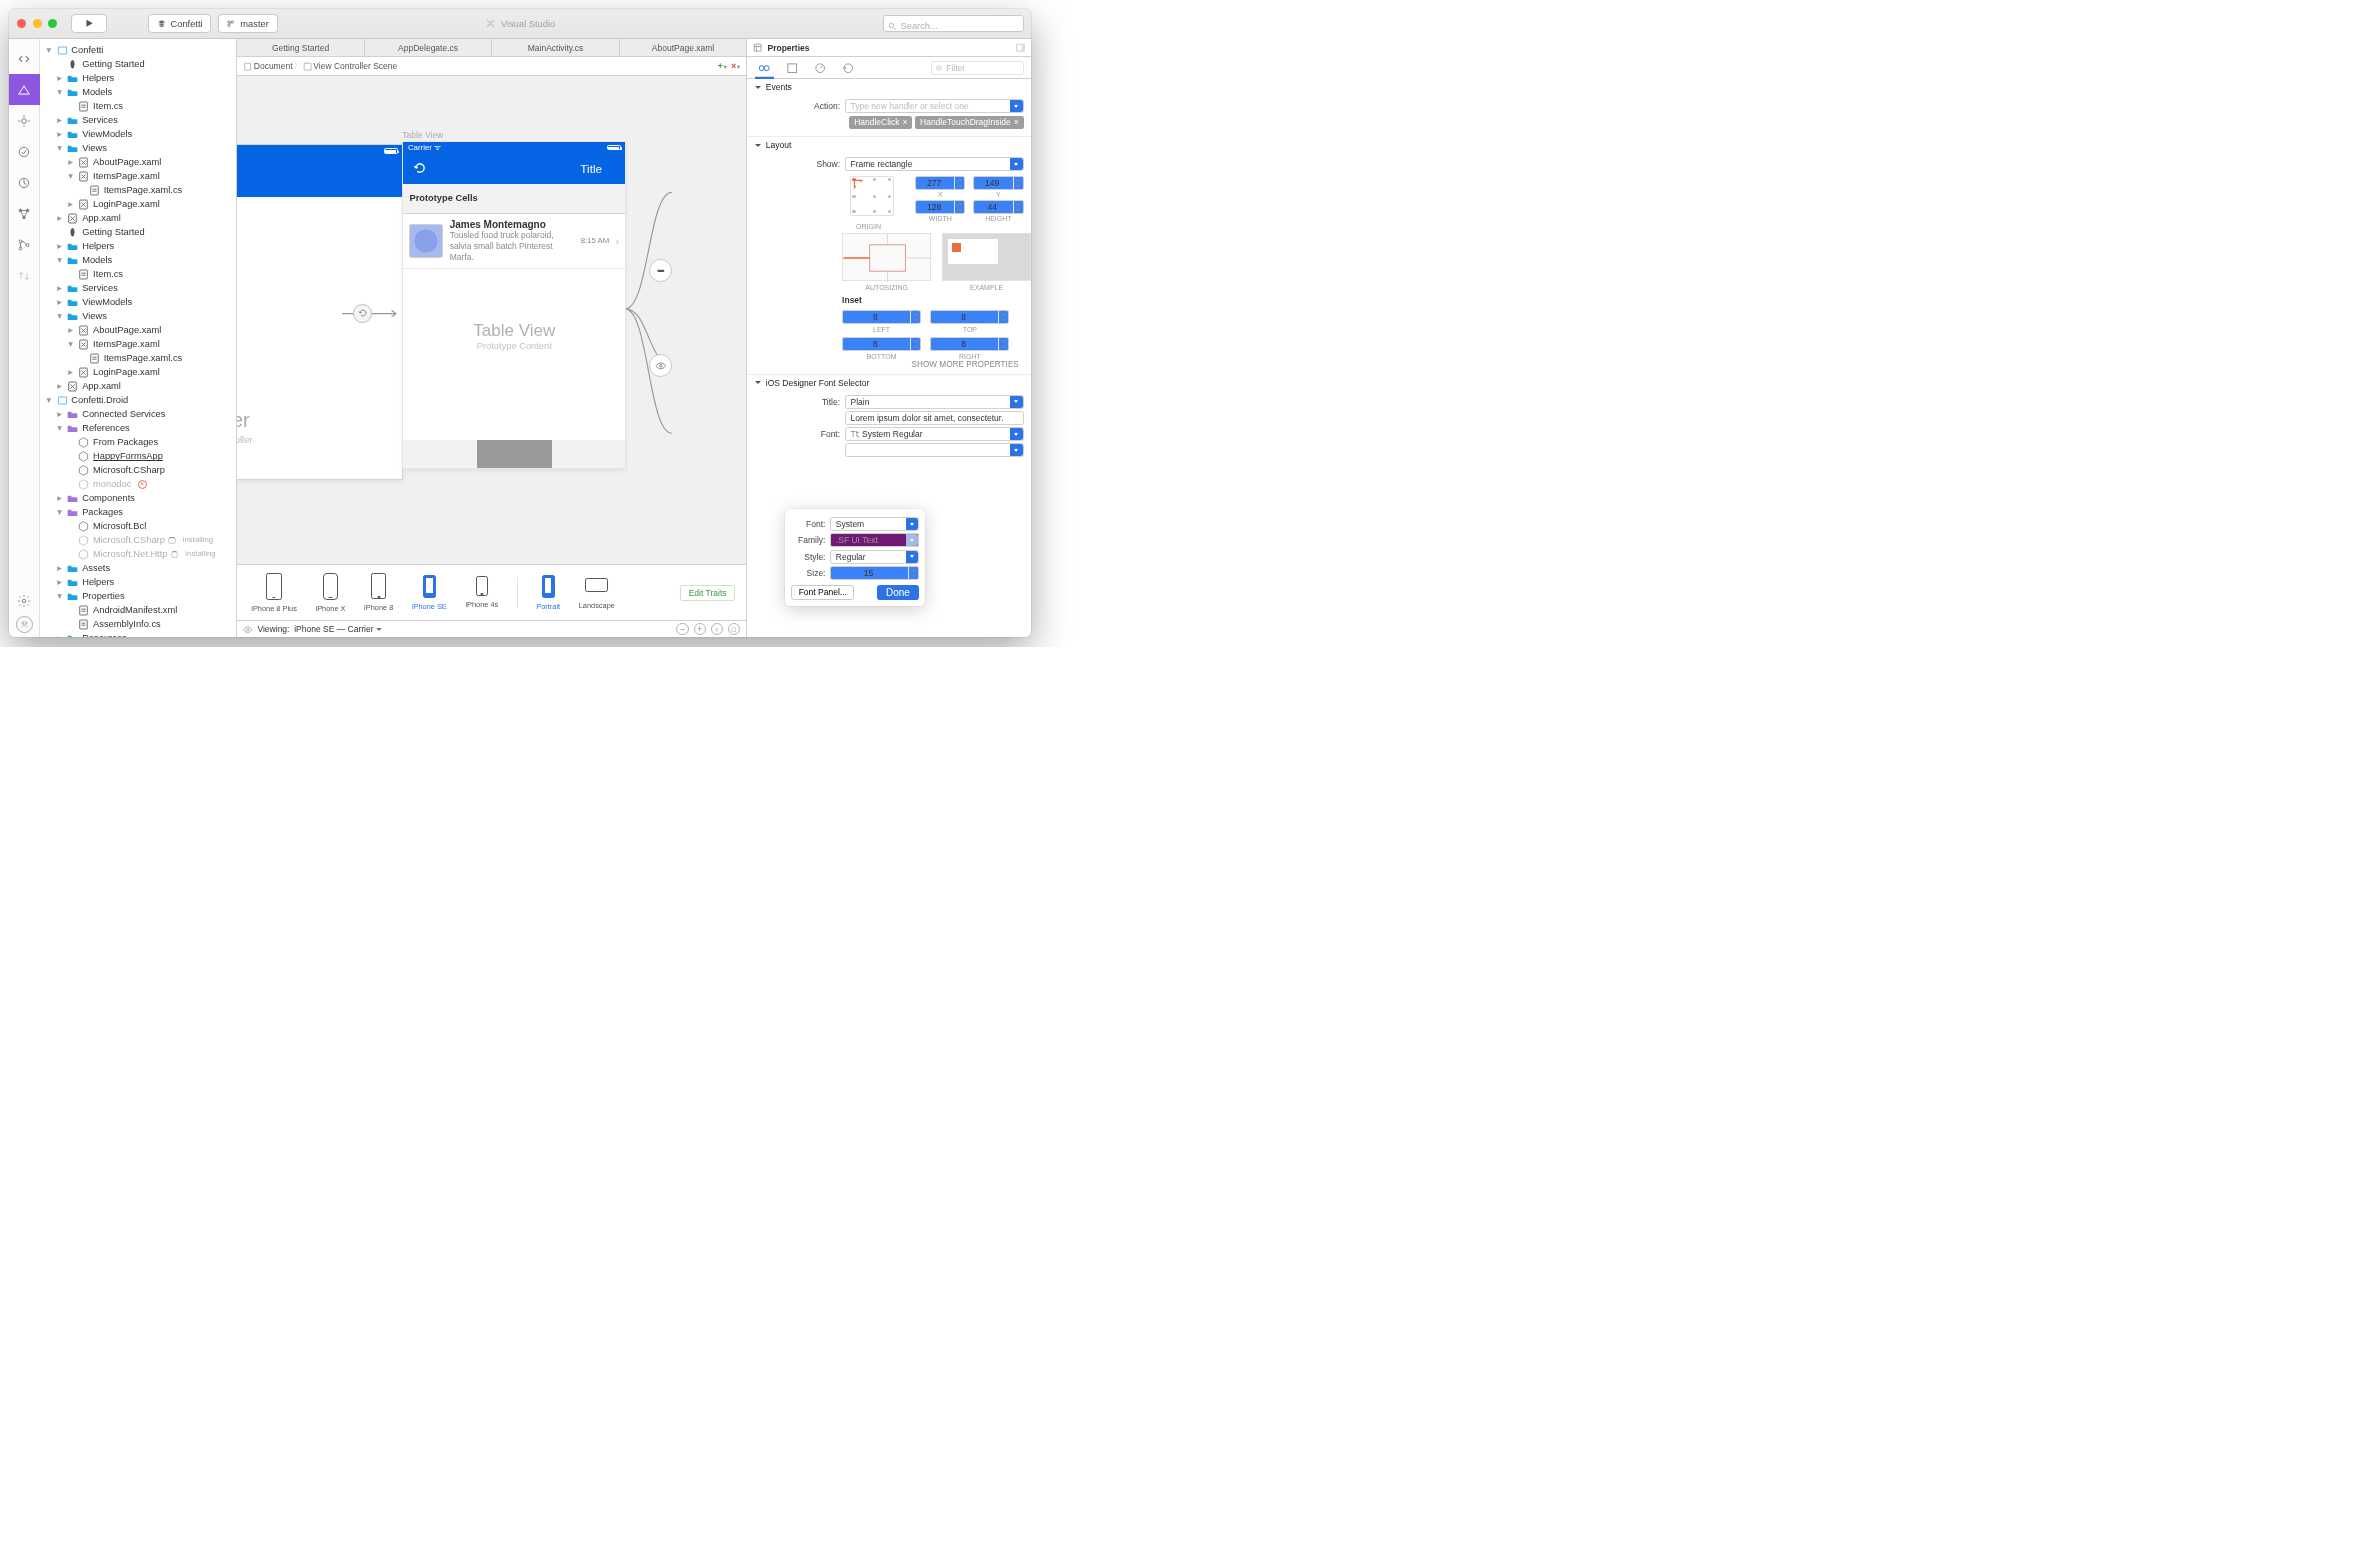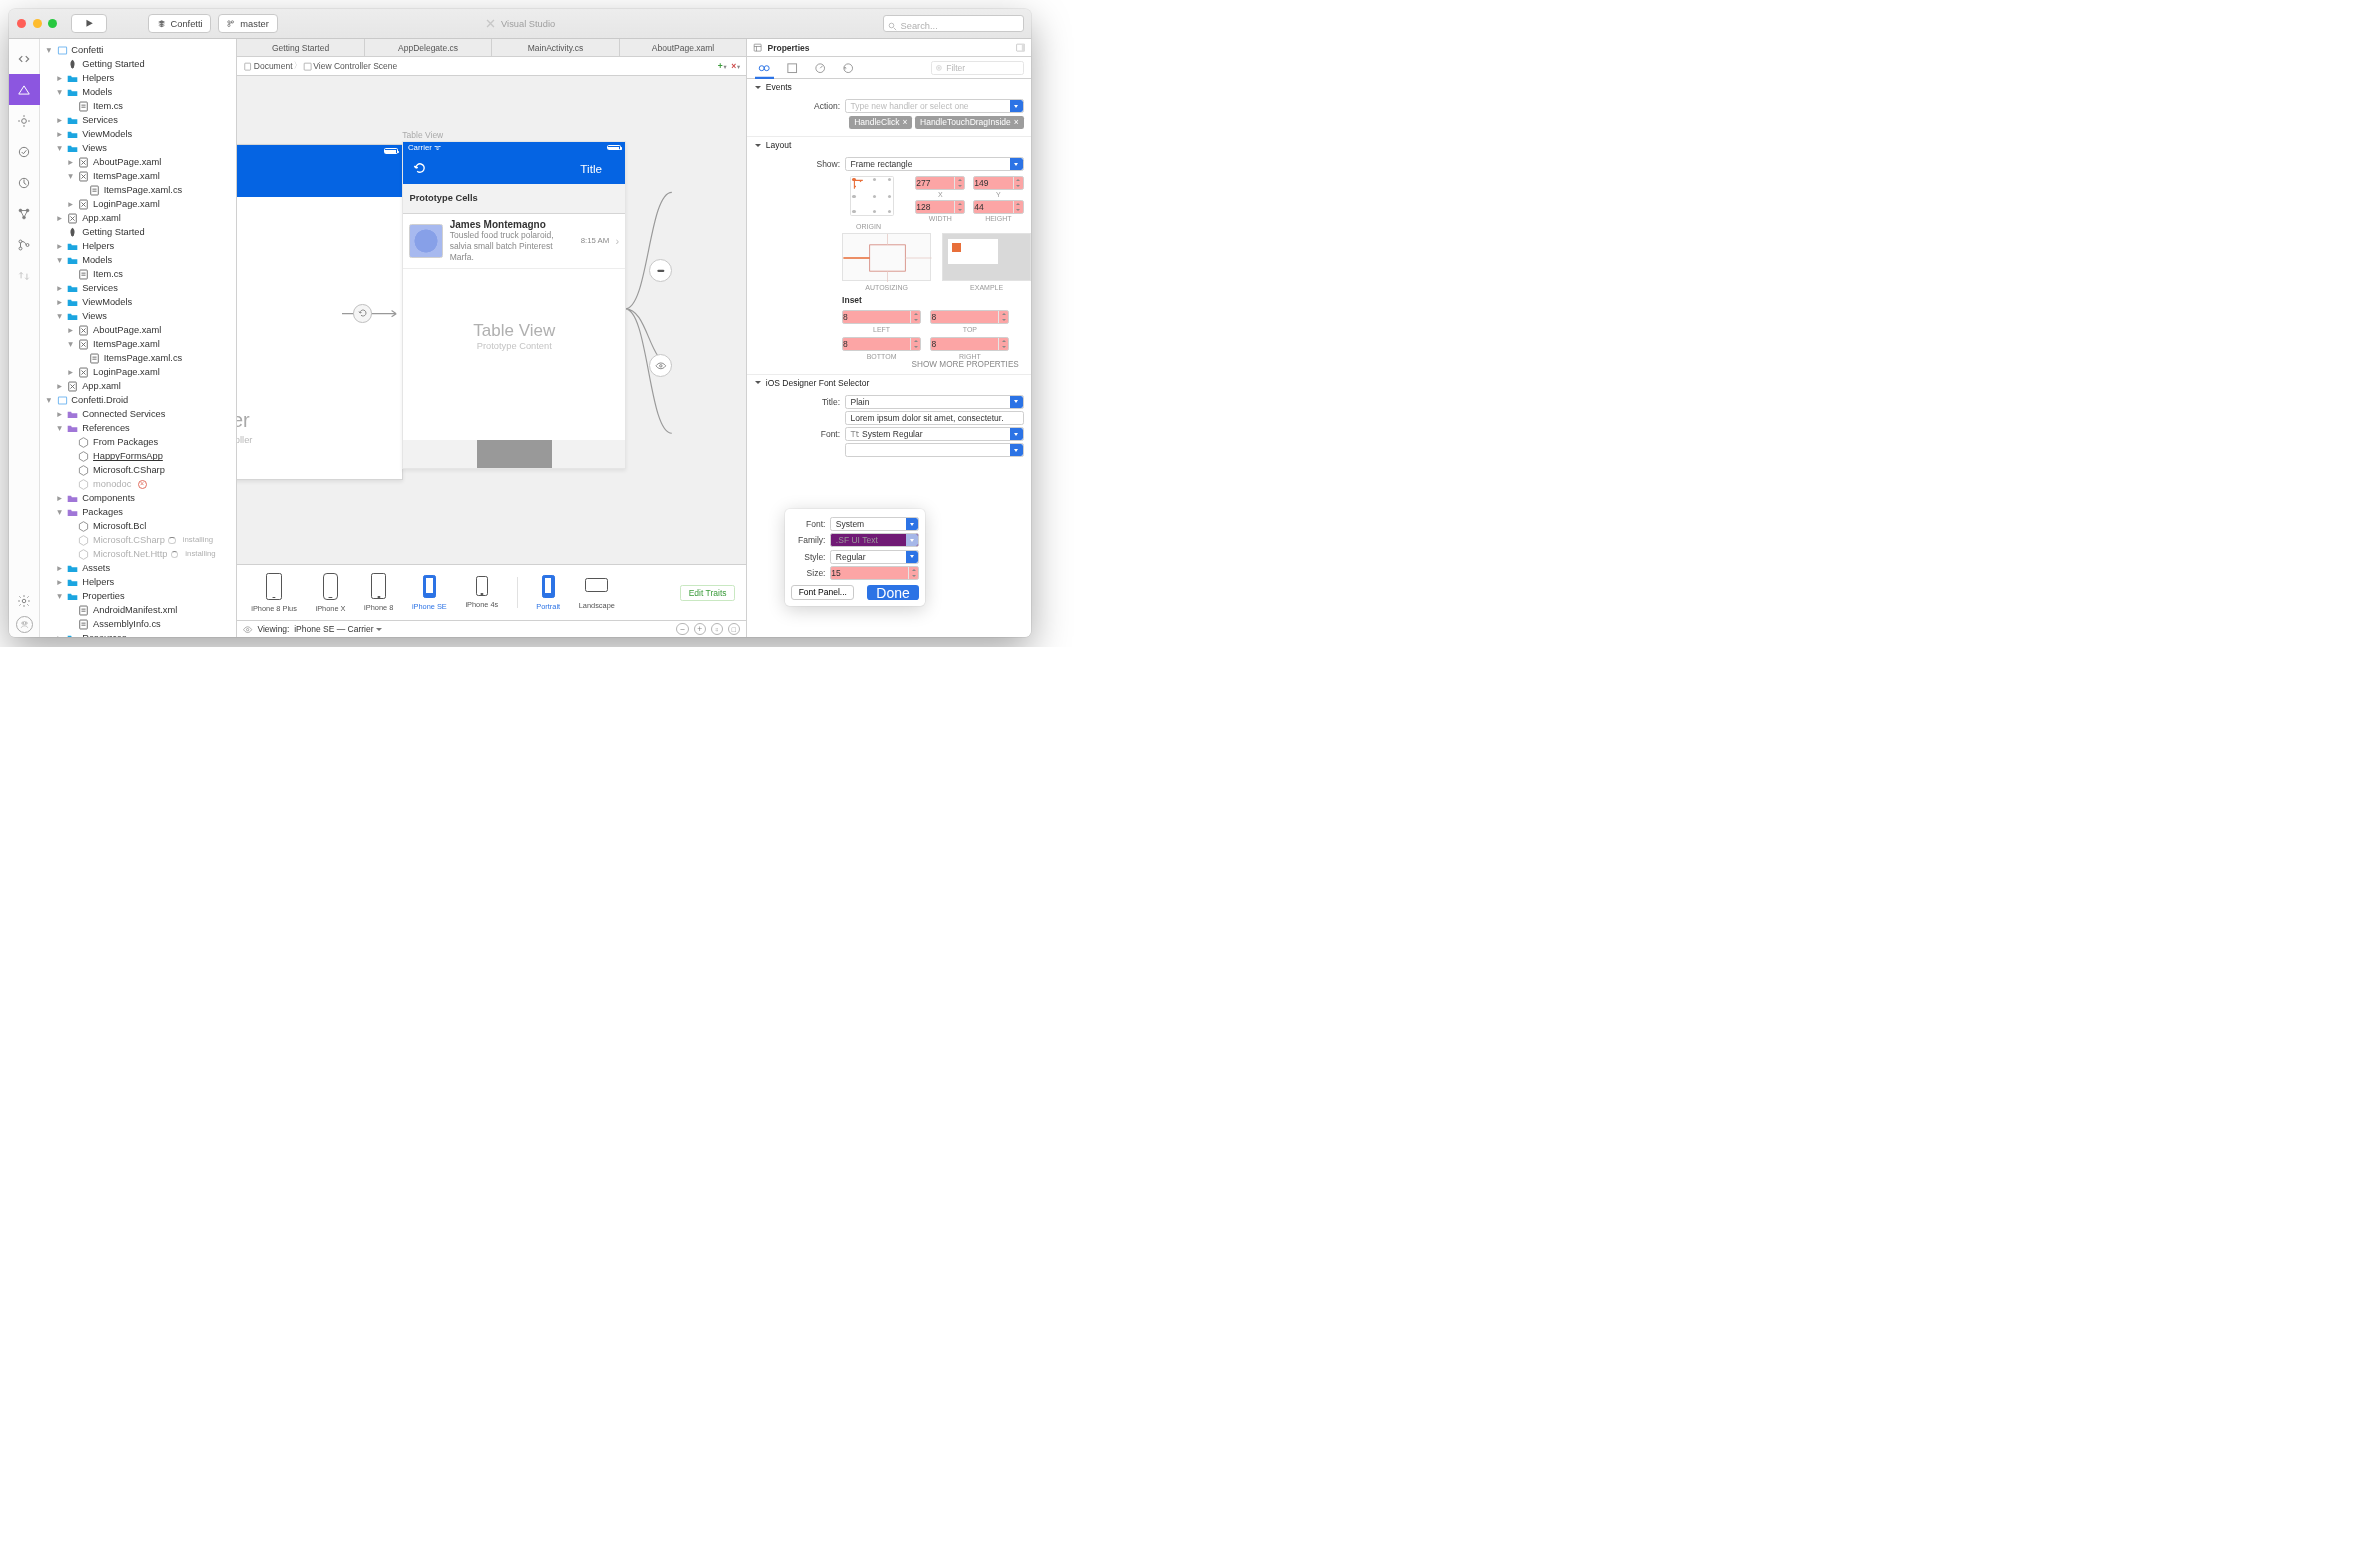--- a/index.html
+++ b/index.html
@@ -176,21 +176,21 @@
   .sel, .txt{
     flex:1;height:14px;border:0.8px solid #cfcfcf;border-radius:2.3px;background:#fff;font-size:8.5px;padding:0 4.7px;display:flex;align-items:center;position:relative;color:#333;
   }
   .sel .dd{position:absolute;right:0;top:0;bottom:0;width:12.4px;background:#2C73E5;border-radius:0 2.3px 2.3px 0;display:flex;align-items:center;justify-content:center}
   .sel .dd::after{content:"";width:0;height:0;border-left:2.3px solid transparent;border-right:2.3px solid transparent;border-top:3.1px solid #fff}
   .sel.disabled{background:#701a75;color:#999}
   .sel.disabled .dd{background:#A6B7E8}
   .tagchip{background:#9d9d9d;color:#fff;font-size:8.5px;padding:1.6px 4.7px;border-radius:2.3px;display:inline-flex;align-items:center;gap:3.1px}
   .tagchip::after{content:"×";font-size:8.5px}
   .numfield{
-    width:50px;height:14px;border:0.8px solid #cfcfcf;border-radius:2.3px;background:#fca5a5;font-size:8.5px;display:flex;align-items:center;justify-content:flex-start;padding-right:12.4px;position:relative;
+    width:50px;height:14px;border:0.8px solid #cfcfcf;border-radius:2.3px;background:#3b82f6;font-size:8.5px;display:flex;align-items:center;justify-content:center;padding-right:12.4px;position:relative;
   }
   .stepper{position:absolute;right:0;top:0;bottom:0;width:10px;border-left:0.8px solid #e5e5e5;display:flex;flex-direction:column}
   .stepper span{flex:1;display:flex;align-items:center;justify-content:center}
   .stepper span::after{content:"";width:0;height:0;border-left:2.3px solid transparent;border-right:2.3px solid transparent}
   .stepper span:first-child::after{border-bottom:2.3px solid #888}
   .stepper span:last-child::after{border-top:2.3px solid #888}
   .xygrid{display:grid;grid-template-columns:1fr 1fr;gap:1.6px 7.8px;width:117px}
   .xygrid .numfield{width:100%}
   .xygrid .cap{text-align:center;font-size:7px;color:#999}
   .origin-box{width:47px;height:40px;border:0.8px solid #e0e0e0;border-radius:1.6px;margin:0 17px 0 7.8px;position:relative}
@@ -206,21 +206,21 @@
   .inset-col .numfield{width:100%}
   .inset-col .cap{font-size:7px;color:#999}
   .show-more{color:#888;font-size:8.2px;text-align:right;padding-right:4.7px}
   
   .popover{
     position:absolute;right:106px;bottom:31px;width:140px;
     background:#fff;border-radius:4.7px;box-shadow:0 3.9px 18.6px rgba(0,0,0,0.18),0 0 0 0.8px rgba(0,0,0,0.05);
     padding:6.2px;z-index:50;
   }
   .popover .row .lbl{width:34px}
-  .btn-done{background:#2C73E5;color:#fff;border:none;border-radius:3.1px;font-size:14px;height:15.5px;padding:0 9.3px}
+  .btn-done{background:#2C73E5;color:#fff;border:none;border-radius:3.1px;font-size:10px;height:15.5px;padding:0 9.3px}
   .btn-panel{background:#fff;border:0.8px solid #c9c9c9;border-radius:3.1px;font-size:8.5px;height:15.5px;padding:0 6.2px}
   .pop-bot{display:flex;align-items:center;justify-content:space-between;margin-top:4.7px}
   .props-wrap{position:relative;display:flex;flex-direction:column;flex:1;min-height:0}
 </style>
 </head>
 <body>
 
 <div class="window">
 
   <div class="titlebar">

